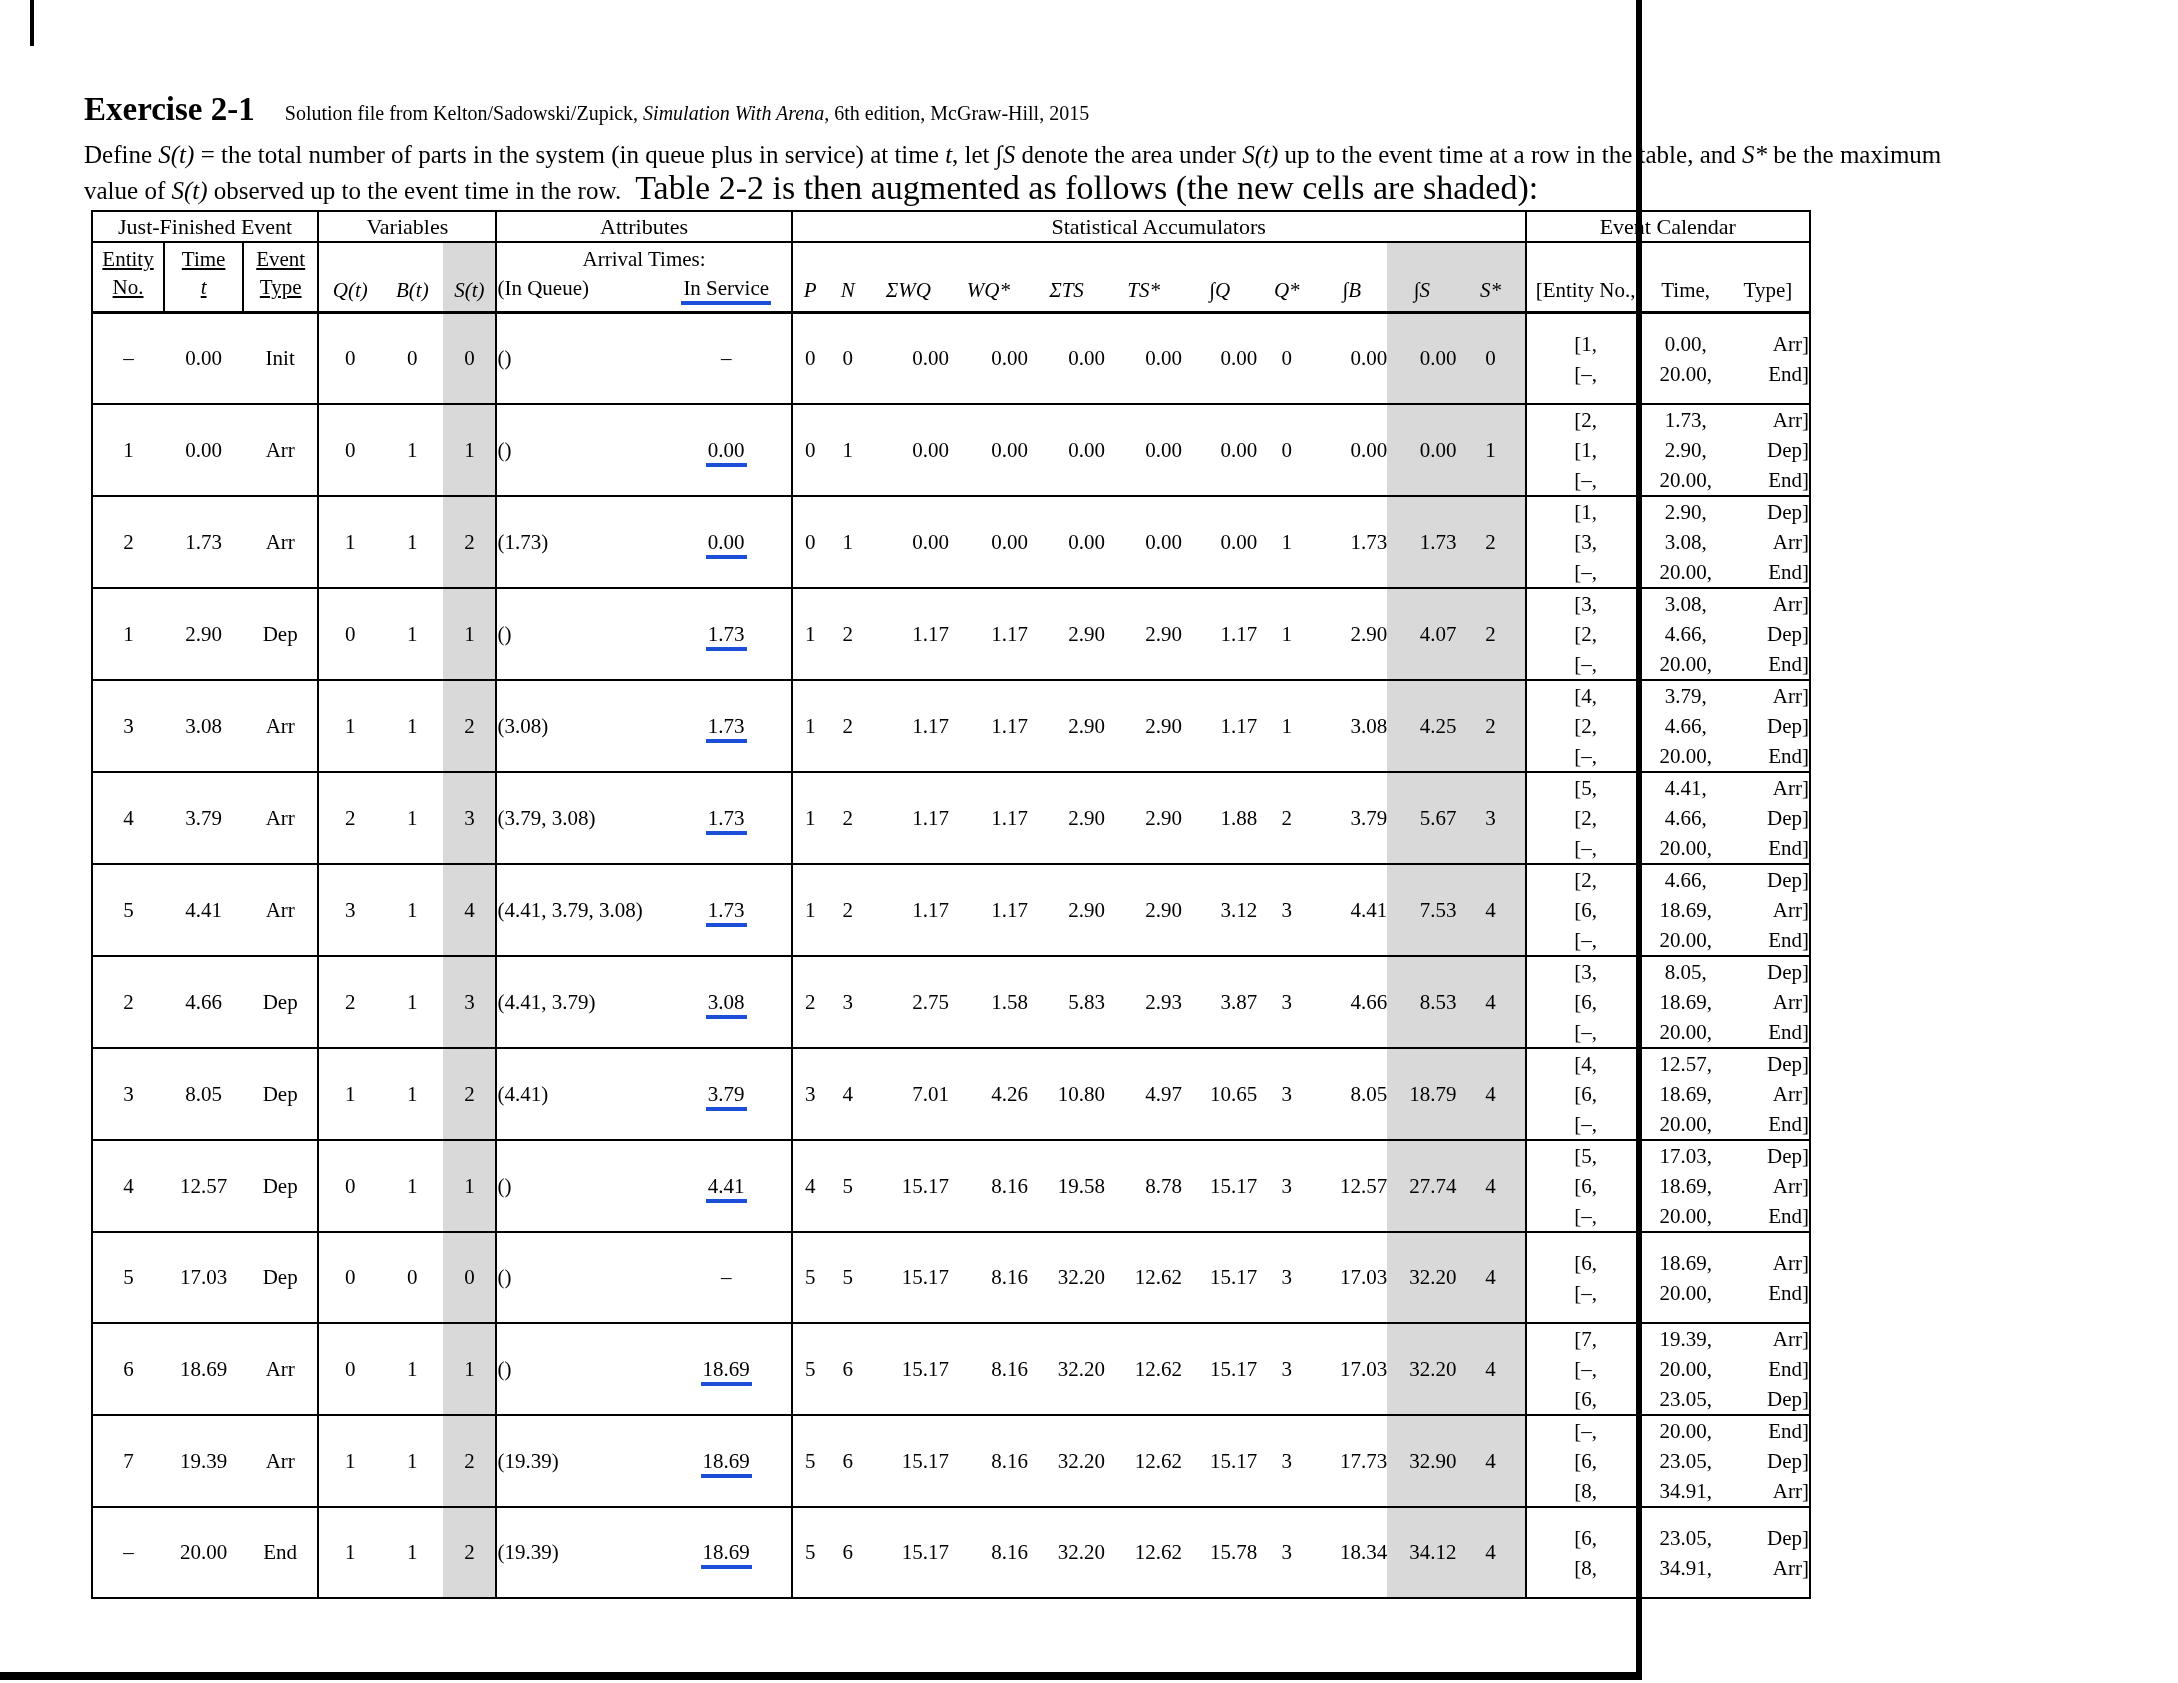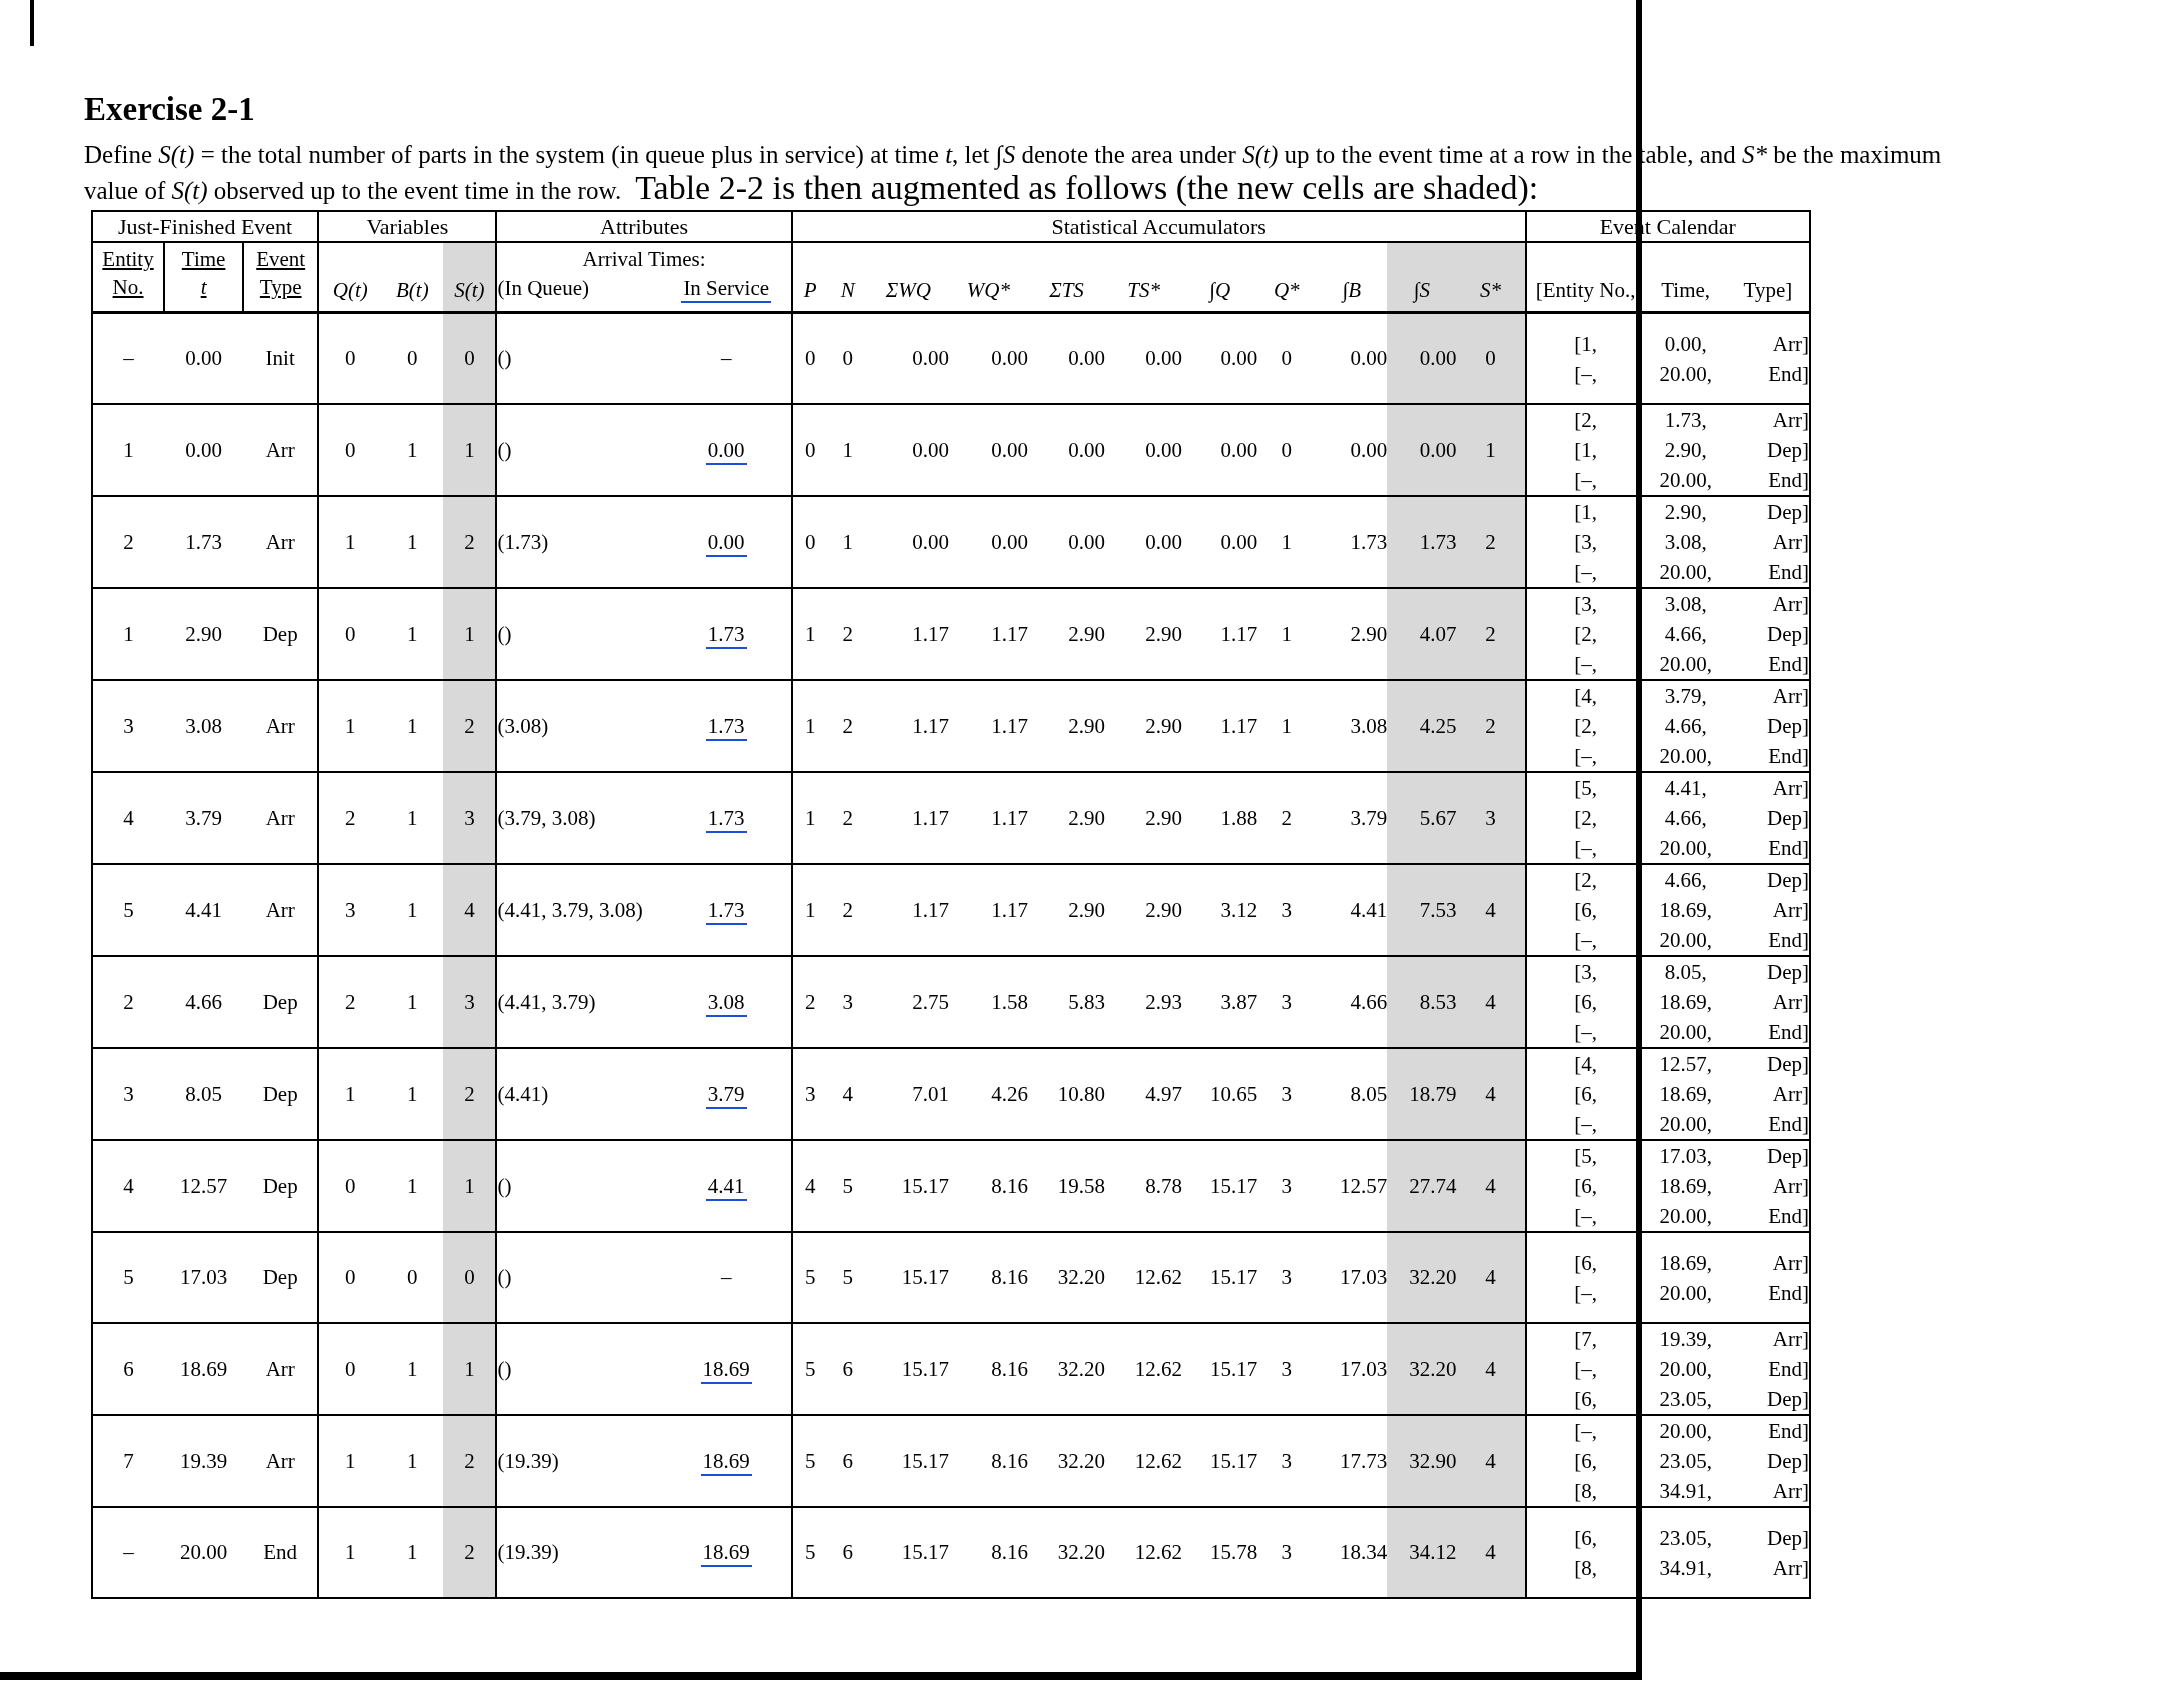--- a/index.html
+++ b/index.html
@@ -28,21 +28,21 @@
   table.sim th,table.sim td{padding:0;font-weight:normal;white-space:nowrap;overflow:visible;}
   tr.grp th{height:29px;border-bottom:2px solid #000;font-size:22px;text-align:center;vertical-align:middle;}
   tr.cols th{height:59px;border-bottom:3px solid #000;vertical-align:bottom;padding-bottom:8px;text-align:center;}
   tr.cols th.twol{vertical-align:middle;padding-bottom:9px;text-decoration:underline;}
   tr.cols th.twol div{line-height:28px;}
   tbody td{height:89px;border-bottom:2px solid #000;vertical-align:middle;}
   .bl{border-left:2px solid #000;}
   .shade{background:#d9d9d9;}
   .c{text-align:center;}
   .r8{text-align:right;padding-right:14px;}
-  .u{border-bottom:2px solid #1d4ed8;padding:0 2px 1px 2px;}
+  .u{border-bottom:4px solid #1d4ed8;padding:0 2px 1px 2px;}
   
   .attr-h{display:flex;flex-direction:column;justify-content:space-between;height:55px;padding-bottom:2px;}
   .attr-h .l1{text-align:center;line-height:26px;}
   .attr-h .l2{display:flex;align-items:baseline;line-height:26px;}
   .aq{flex:1;text-align:left;padding-right:18px;white-space:nowrap;}
   .asv{width:129px;text-align:center;}
   .attr-wrap{display:flex;align-items:center;}
   
   td.cal{vertical-align:middle;}
   td.cal div{line-height:30px;}
@@ -52,20 +52,21 @@
   th.ctm{text-align:right;padding-right:14px;}
   th.cty{text-align:right;padding-right:8px;}
 </style>
 </head>
 <body>
 
 <div class="frame-tick"></div>
 
 <div class="title-row">
   <span class="doc-title">Exercise 2-1</span>
+  <span class="doc-subtitle"><span>Solution file from Kelton/Sadowski/Zupick, </span><span class="it">Simulation With Arena</span><span>, 6th edition, McGraw-Hill, 2015</span></span>
 </div>
 
 <div class="intro"><span>Define </span><span class="it">S(t)</span><span> = the total number of parts in the system (in queue plus in service) at time </span><span class="it">t</span><span>, let </span><span class="it">∫S</span><span> denote the area under </span><span class="it">S(t)</span><span> up to the event time at a row in the table, and </span><span class="it">S*</span><span> be the maximum</span><br><span>value of </span><span class="it">S(t)</span><span> observed up to the event time in the row.</span><span class="big">Table 2-2 is then augmented as follows (the new cells are shaded):</span></div>
 
 <table class="sim">
   <colgroup>
     <col style="width:72px">
       <col style="width:79px">
       <col style="width:75px">
     <col style="width:63px">

